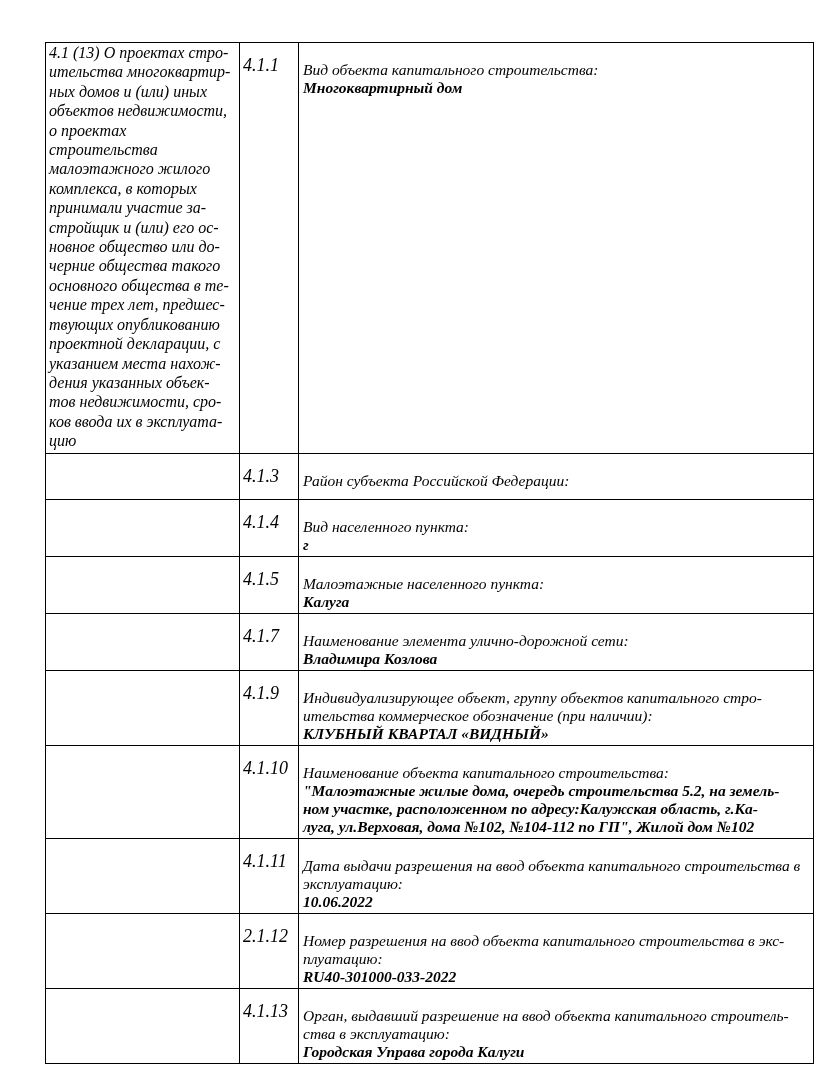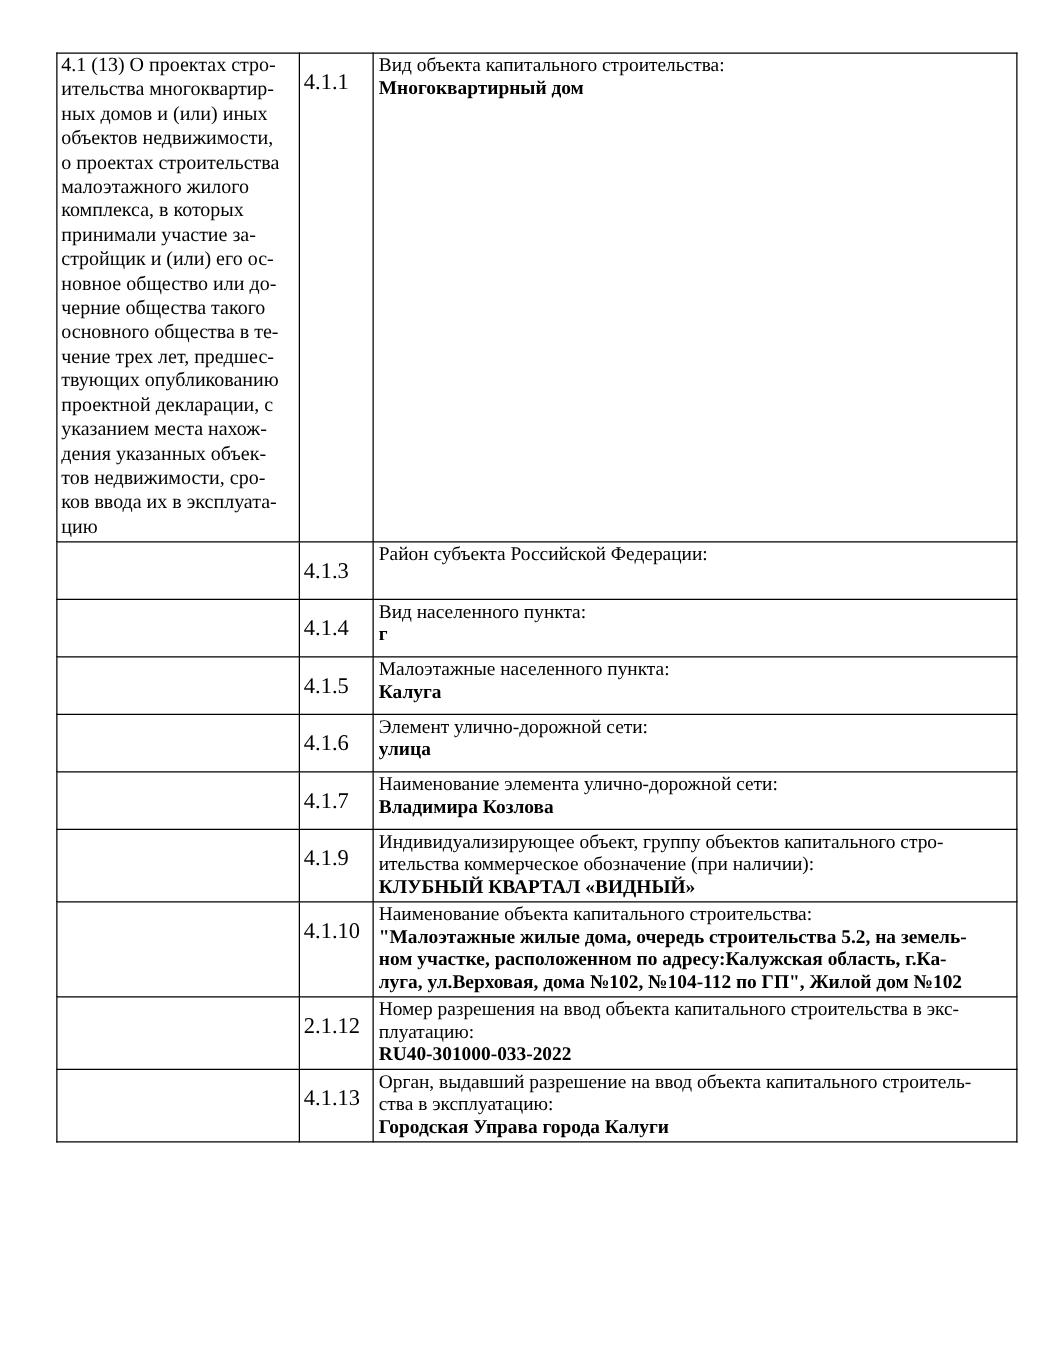--- a/index.html
+++ b/index.html
@@ -10,20 +10,21 @@
     height: 1080px;
     font-family: "Liberation Serif", serif;
     color: #000000;
   }
   table.decl {
     border-collapse: collapse;
     position: absolute;
     left: 45px;
     top: 42px;
     table-layout: fixed;
+    font-style: italic;
   }
   table.decl td {
     border: 1px solid #000000;
     vertical-align: top;
     overflow: hidden;
   }
   td.c1 {
     width: 186px;
     padding: 0 4px 2px 3px;
     font-size: 16px;
@@ -31,21 +32,21 @@
     white-space: pre-line;
   }
   td.c2 {
     width: 52px;
     padding: 12px 3px;
     font-size: 18px;
     vertical-align: middle;
   }
   td.c3 {
     width: 506px;
-    padding: 1px 4px 2px 4px;
+    padding: 18px 4px 2px 4px;
     font-size: 15.5px;
     line-height: 18px;
   }
   .label { white-space: pre-line; }
   .value-line { white-space: pre-line; }
   .bold { font-weight: bold; }
 </style>
 </head>
 <body>
 
@@ -97,28 +98,20 @@
     <tr>
       <td class="c1"></td>
       <td class="c2">4.1.5</td>
       <td class="c3">
         <div class="label">Малоэтажные населенного пункта:</div>
         <div class="value-line"><span></span><span class="bold">Калуга</span></div>
       </td>
     </tr>
     <tr>
       <td class="c1"></td>
-      <td class="c2">4.1.6</td>
-      <td class="c3">
-        <div class="label">Элемент улично-дорожной сети:</div>
-        <div class="value-line"><span></span><span class="bold">улица</span></div>
-      </td>
-    </tr>
-    <tr>
-      <td class="c1"></td>
       <td class="c2">4.1.7</td>
       <td class="c3">
         <div class="label">Наименование элемента улично-дорожной сети:</div>
         <div class="value-line"><span></span><span class="bold">Владимира Козлова</span></div>
       </td>
     </tr>
     <tr>
       <td class="c1"></td>
       <td class="c2">4.1.9</td>
       <td class="c3">
@@ -132,20 +125,29 @@
       <td class="c2">4.1.10</td>
       <td class="c3">
         <div class="label">Наименование объекта капитального строительства:</div>
         <div class="value-line"><span></span><span class="bold">"Малоэтажные жилые дома, очередь строительства 5.2, на земель-
 ном участке, расположенном по адресу:Калужская область, г.Ка-
 луга, ул.Верховая, дома №102, №104-112 по ГП", Жилой дом №102</span></div>
       </td>
     </tr>
     <tr>
       <td class="c1"></td>
+      <td class="c2">4.1.11</td>
+      <td class="c3">
+        <div class="label">Дата выдачи разрешения на ввод объекта капитального строительства в
+эксплуатацию:</div>
+        <div class="value-line"><span></span><span class="bold">10.06.2022</span></div>
+      </td>
+    </tr>
+    <tr>
+      <td class="c1"></td>
       <td class="c2">2.1.12</td>
       <td class="c3">
         <div class="label">Номер разрешения на ввод объекта капитального строительства в экс-
 плуатацию:</div>
         <div class="value-line"><span></span><span class="bold">RU40-301000-033-2022</span></div>
       </td>
     </tr>
     <tr>
       <td class="c1"></td>
       <td class="c2">4.1.13</td>

